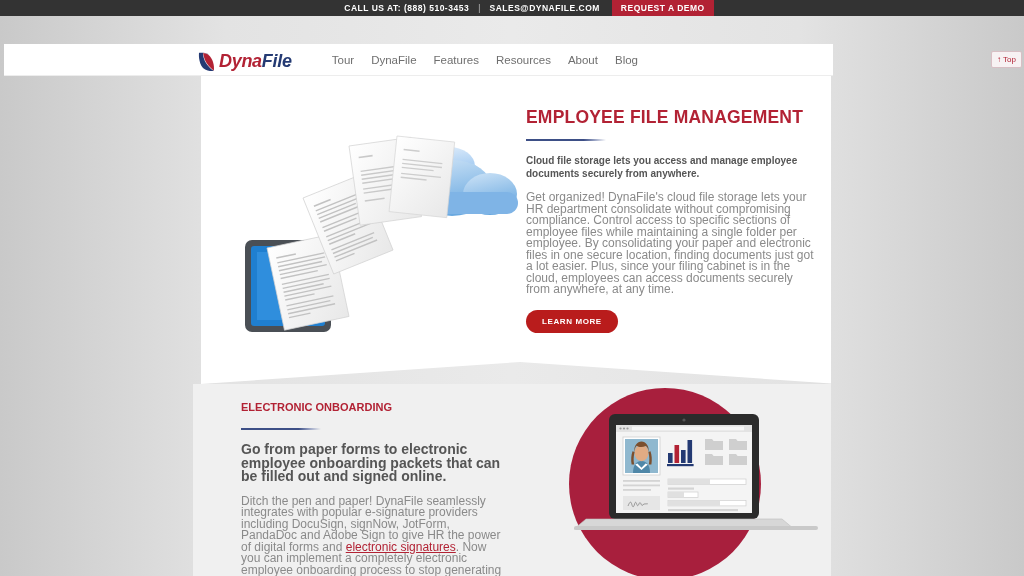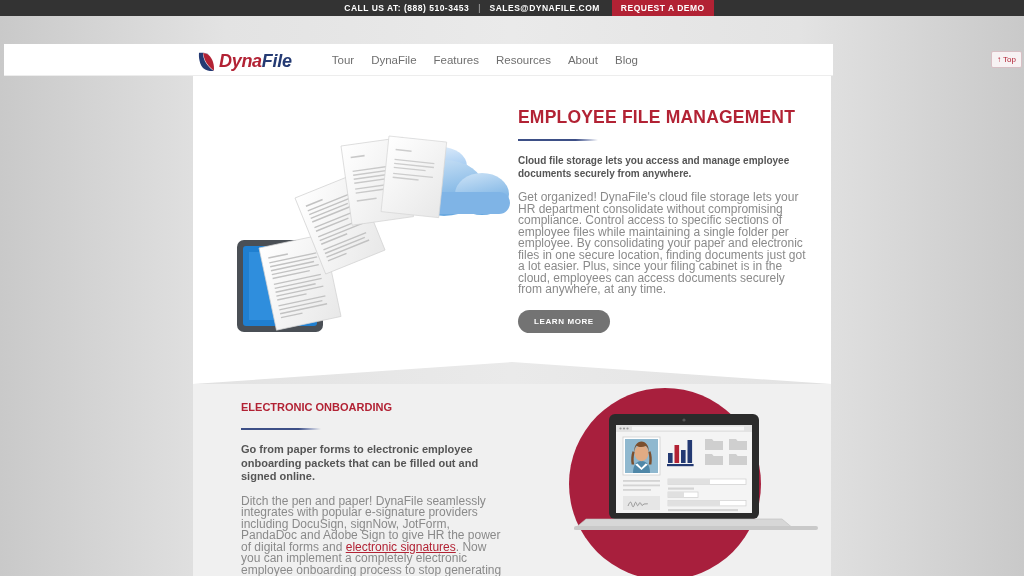--- a/index.html
+++ b/index.html
@@ -110,21 +110,21 @@
 
   
   .shell {
     position: absolute; top: 48px; left: 193px;
     width: 638px; height: 528px;
     overflow: hidden;
   }
 
   
   .sec1 {
-    position: absolute; top: 0; left: 0;
+    position: absolute; top: 0; left: 8px;
     width: 638px; height: 336px;
     background: #ffffff;
     clip-path: polygon(0 0, 50% 10px, 100% 0, 100% 100%, 50% calc(100% - 22px), 0 100%);
   }
   .sec2 {
     position: absolute; top: 336px; left: 0;
     width: 638px; height: 192px;
     background: #f0f0f0;
   }
 
@@ -159,21 +159,21 @@
     margin-top: 12px;
   }
   .inline-link {
     color: #b22234;
     text-decoration: underline;
     cursor: pointer;
   }
   .cta {
     display: inline-block;
     margin-top: 14px;
-    background: #737373;
+    background: #b91c1c;
     color: #ffffff;
     font-size: 8px;
     font-weight: bold;
     letter-spacing: 0.6px;
     padding: 7px 16px;
     border: none;
     border-radius: 12px;
     cursor: pointer;
     font-family: "Liberation Sans", sans-serif;
   }
@@ -182,21 +182,21 @@
   .sec2-copy { position: absolute; left: 48px; top: 393px; width: 270px; z-index: 5; }
   .eyebrow2 {
     color: #b22234;
     font-size: 11px;
     font-weight: bold;
     line-height: 20px;
     white-space: nowrap;
   }
   .subhead2 {
     color: #555555;
-    font-size: 11px;
+    font-size: 14px;
     font-weight: bold;
     line-height: 13.5px;
   }
 
   
   .sec2-art { position: absolute; left: 368px; top: 386px; width: 270px; height: 190px; }
 </style>
 </head>
 <body>
 

